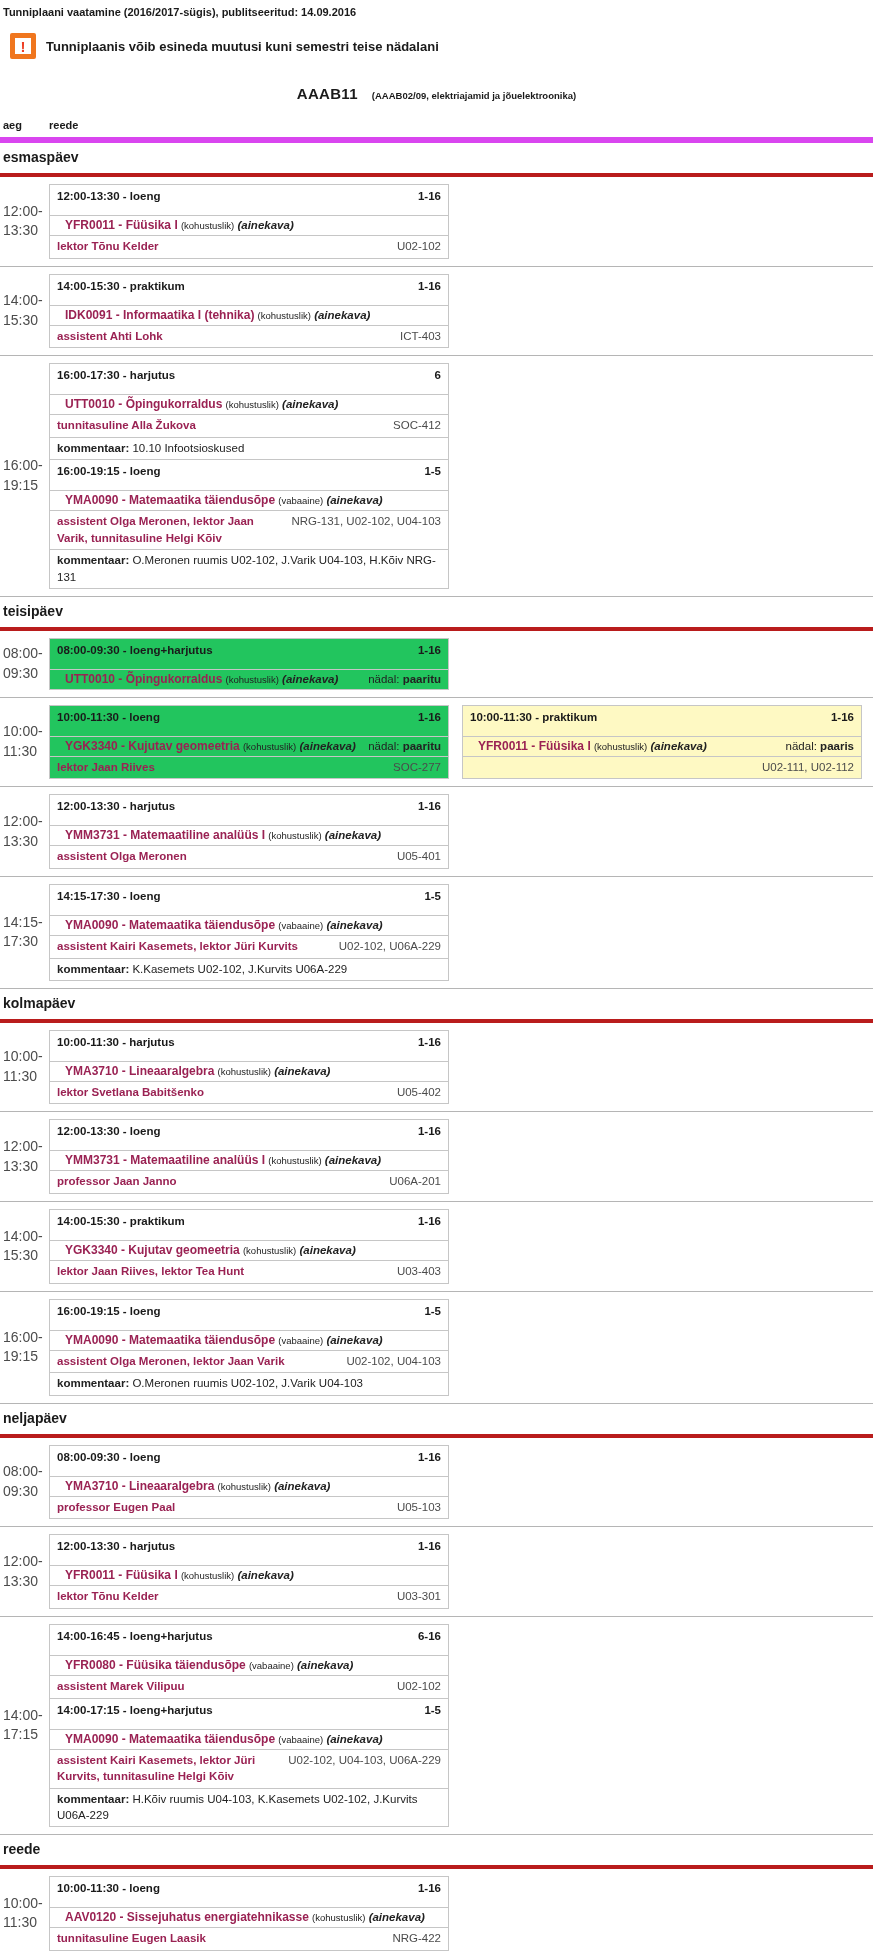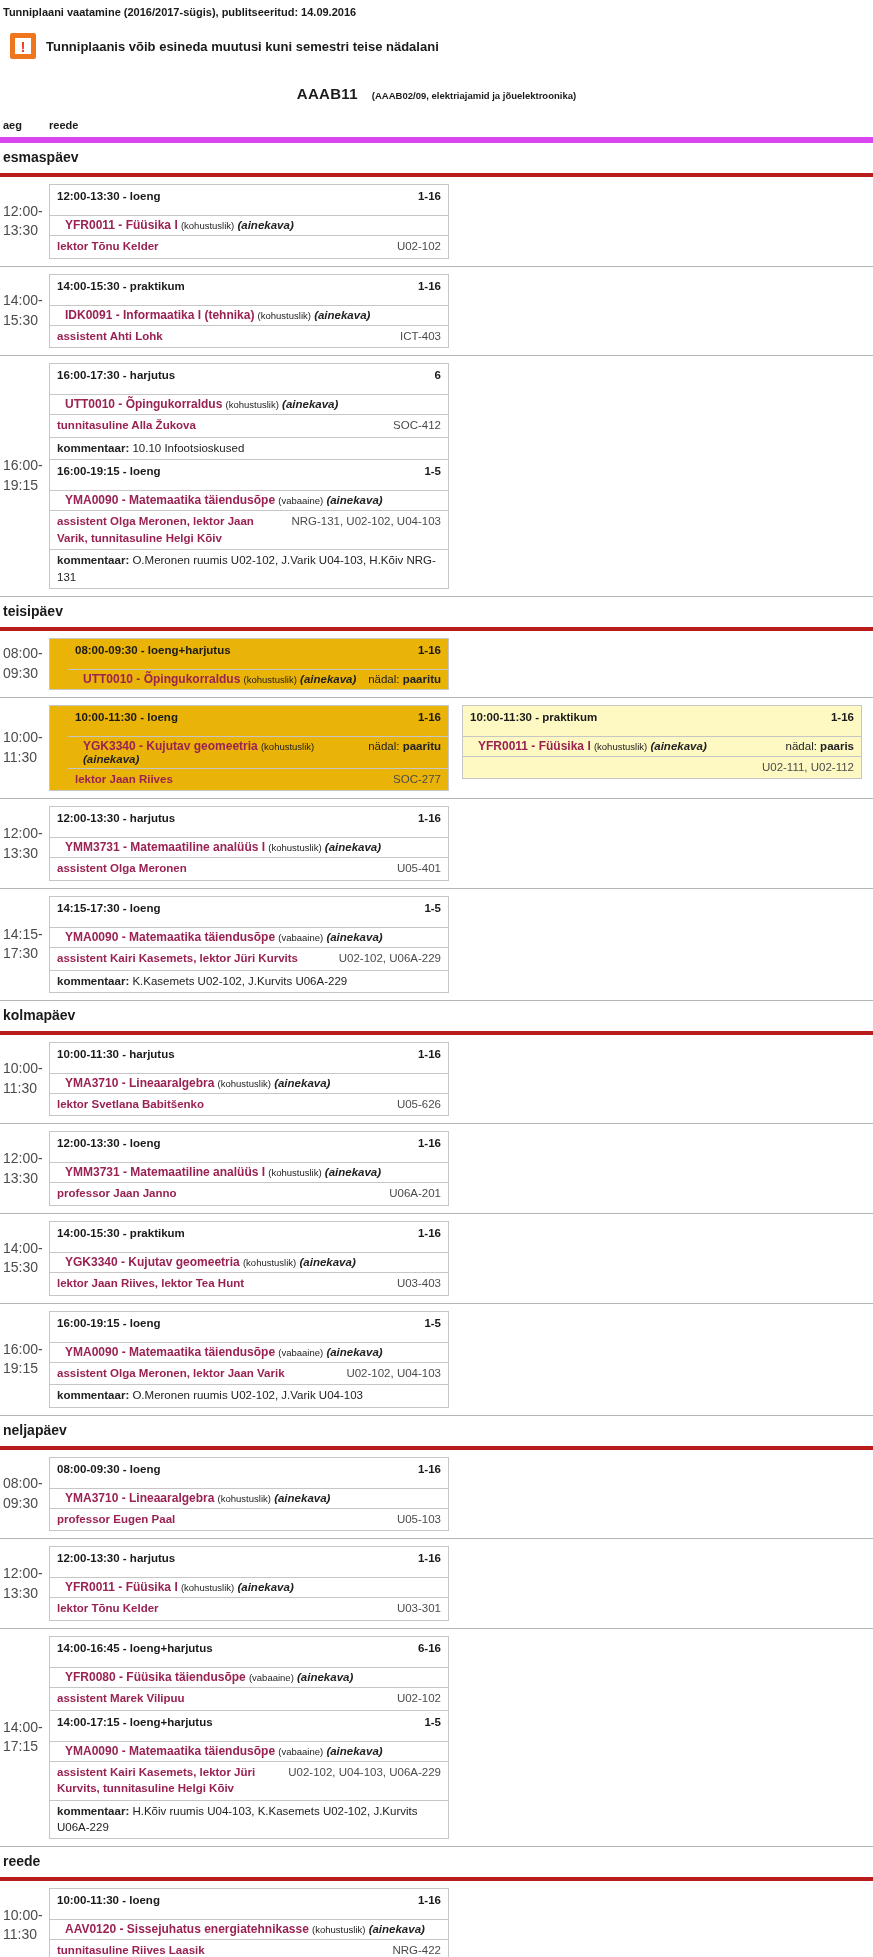--- a/index.html
+++ b/index.html
@@ -15,21 +15,21 @@
   .group-sub{font-size:9.5px;font-weight:bold;margin-left:14px;}
   .cols-head{display:flex;font-size:11px;font-weight:bold;padding:0 0 6px 3px;border-bottom:6px solid #d946ef;}
   .aeg-h{width:46px;}
   .day-name{font-size:14px;font-weight:bold;padding:6px 3px 8px;border-bottom:4px solid #b91c1c;}
   .row{display:flex;padding:7px 0;border-bottom:1px solid #b5b5b5;}
   .aeg{width:46px;padding-left:3px;font-size:14px;color:#4b4b4b;align-self:center;line-height:1.4;flex:0 0 auto;}
   .cards{display:flex;gap:13px;align-items:flex-start;}
   .cardcol{width:400px;display:flex;flex-direction:column;}
   .card{border:1px solid #c6c6c6;background:#fff;font-size:11.5px;}
   .card + .card{border-top-width:1px;margin-top:-1px;}
-  .bg-green{background:#eab308;padding-left:18px;}
+  .bg-green{background:#22c55e;}
   .bg-lavender{background:#fef9c3;}
   .c-head{display:flex;justify-content:space-between;font-weight:bold;padding:5px 7px 13px;font-size:11.5px;gap:44px;}
   .weeks{padding-left:10px;white-space:nowrap;}
   .c-course,.c-lect{border-top:1px solid #c6c6c6;padding:2px 7px 3px;display:flex;justify-content:space-between;align-items:baseline;}
   .course-main{padding-left:8px;flex:1;}
   .course-link{color:#9a2253;font-weight:bold;font-size:12px;text-decoration:none;}
   .course-kind{font-size:9.5px;color:#222;}
   .ainekava{font-weight:bold;font-style:italic;font-size:11.5px;color:#222;text-decoration:none;}
   .nadal{white-space:nowrap;color:#222;padding-left:8px;font-size:11.5px;text-align:right;}
   .nadal .val{font-weight:bold;}
@@ -264,21 +264,21 @@
           <div class="card">
             <div class="c-head">
               <span>10:00-11:30 -  harjutus</span>
               <span class="weeks">1-16</span>
             </div>
             <div class="c-course">
               <span class="course-main"><a class="course-link">YMA3710 - Lineaaralgebra</a> <span class="course-kind">(kohustuslik)</span>  <a class="ainekava">(ainekava)</a></span>
             </div>
             <div class="c-lect">
               <span class="lect">lektor Svetlana Babitšenko</span>
-              <span class="rooms">U05-626</span>
+              <span class="rooms">U05-402</span>
             </div>
           </div>
         </div>
       </div>
     </div>
     <div class="row">
       <div class="aeg">
         <div>12:00-</div>
         <div>13:30</div>
       </div>
@@ -441,20 +441,20 @@
         <div class="cardcol">
           <div class="card">
             <div class="c-head">
               <span>10:00-11:30 -  loeng</span>
               <span class="weeks">1-16</span>
             </div>
             <div class="c-course">
               <span class="course-main"><a class="course-link">AAV0120 - Sissejuhatus energiatehnikasse</a> <span class="course-kind">(kohustuslik)</span>  <a class="ainekava">(ainekava)</a></span>
             </div>
             <div class="c-lect">
-              <span class="lect">tunnitasuline Riives Laasik</span>
+              <span class="lect">tunnitasuline Eugen Laasik</span>
               <span class="rooms">NRG-422</span>
             </div>
           </div>
         </div>
       </div>
     </div>
   </main>
 
 </body></html>

